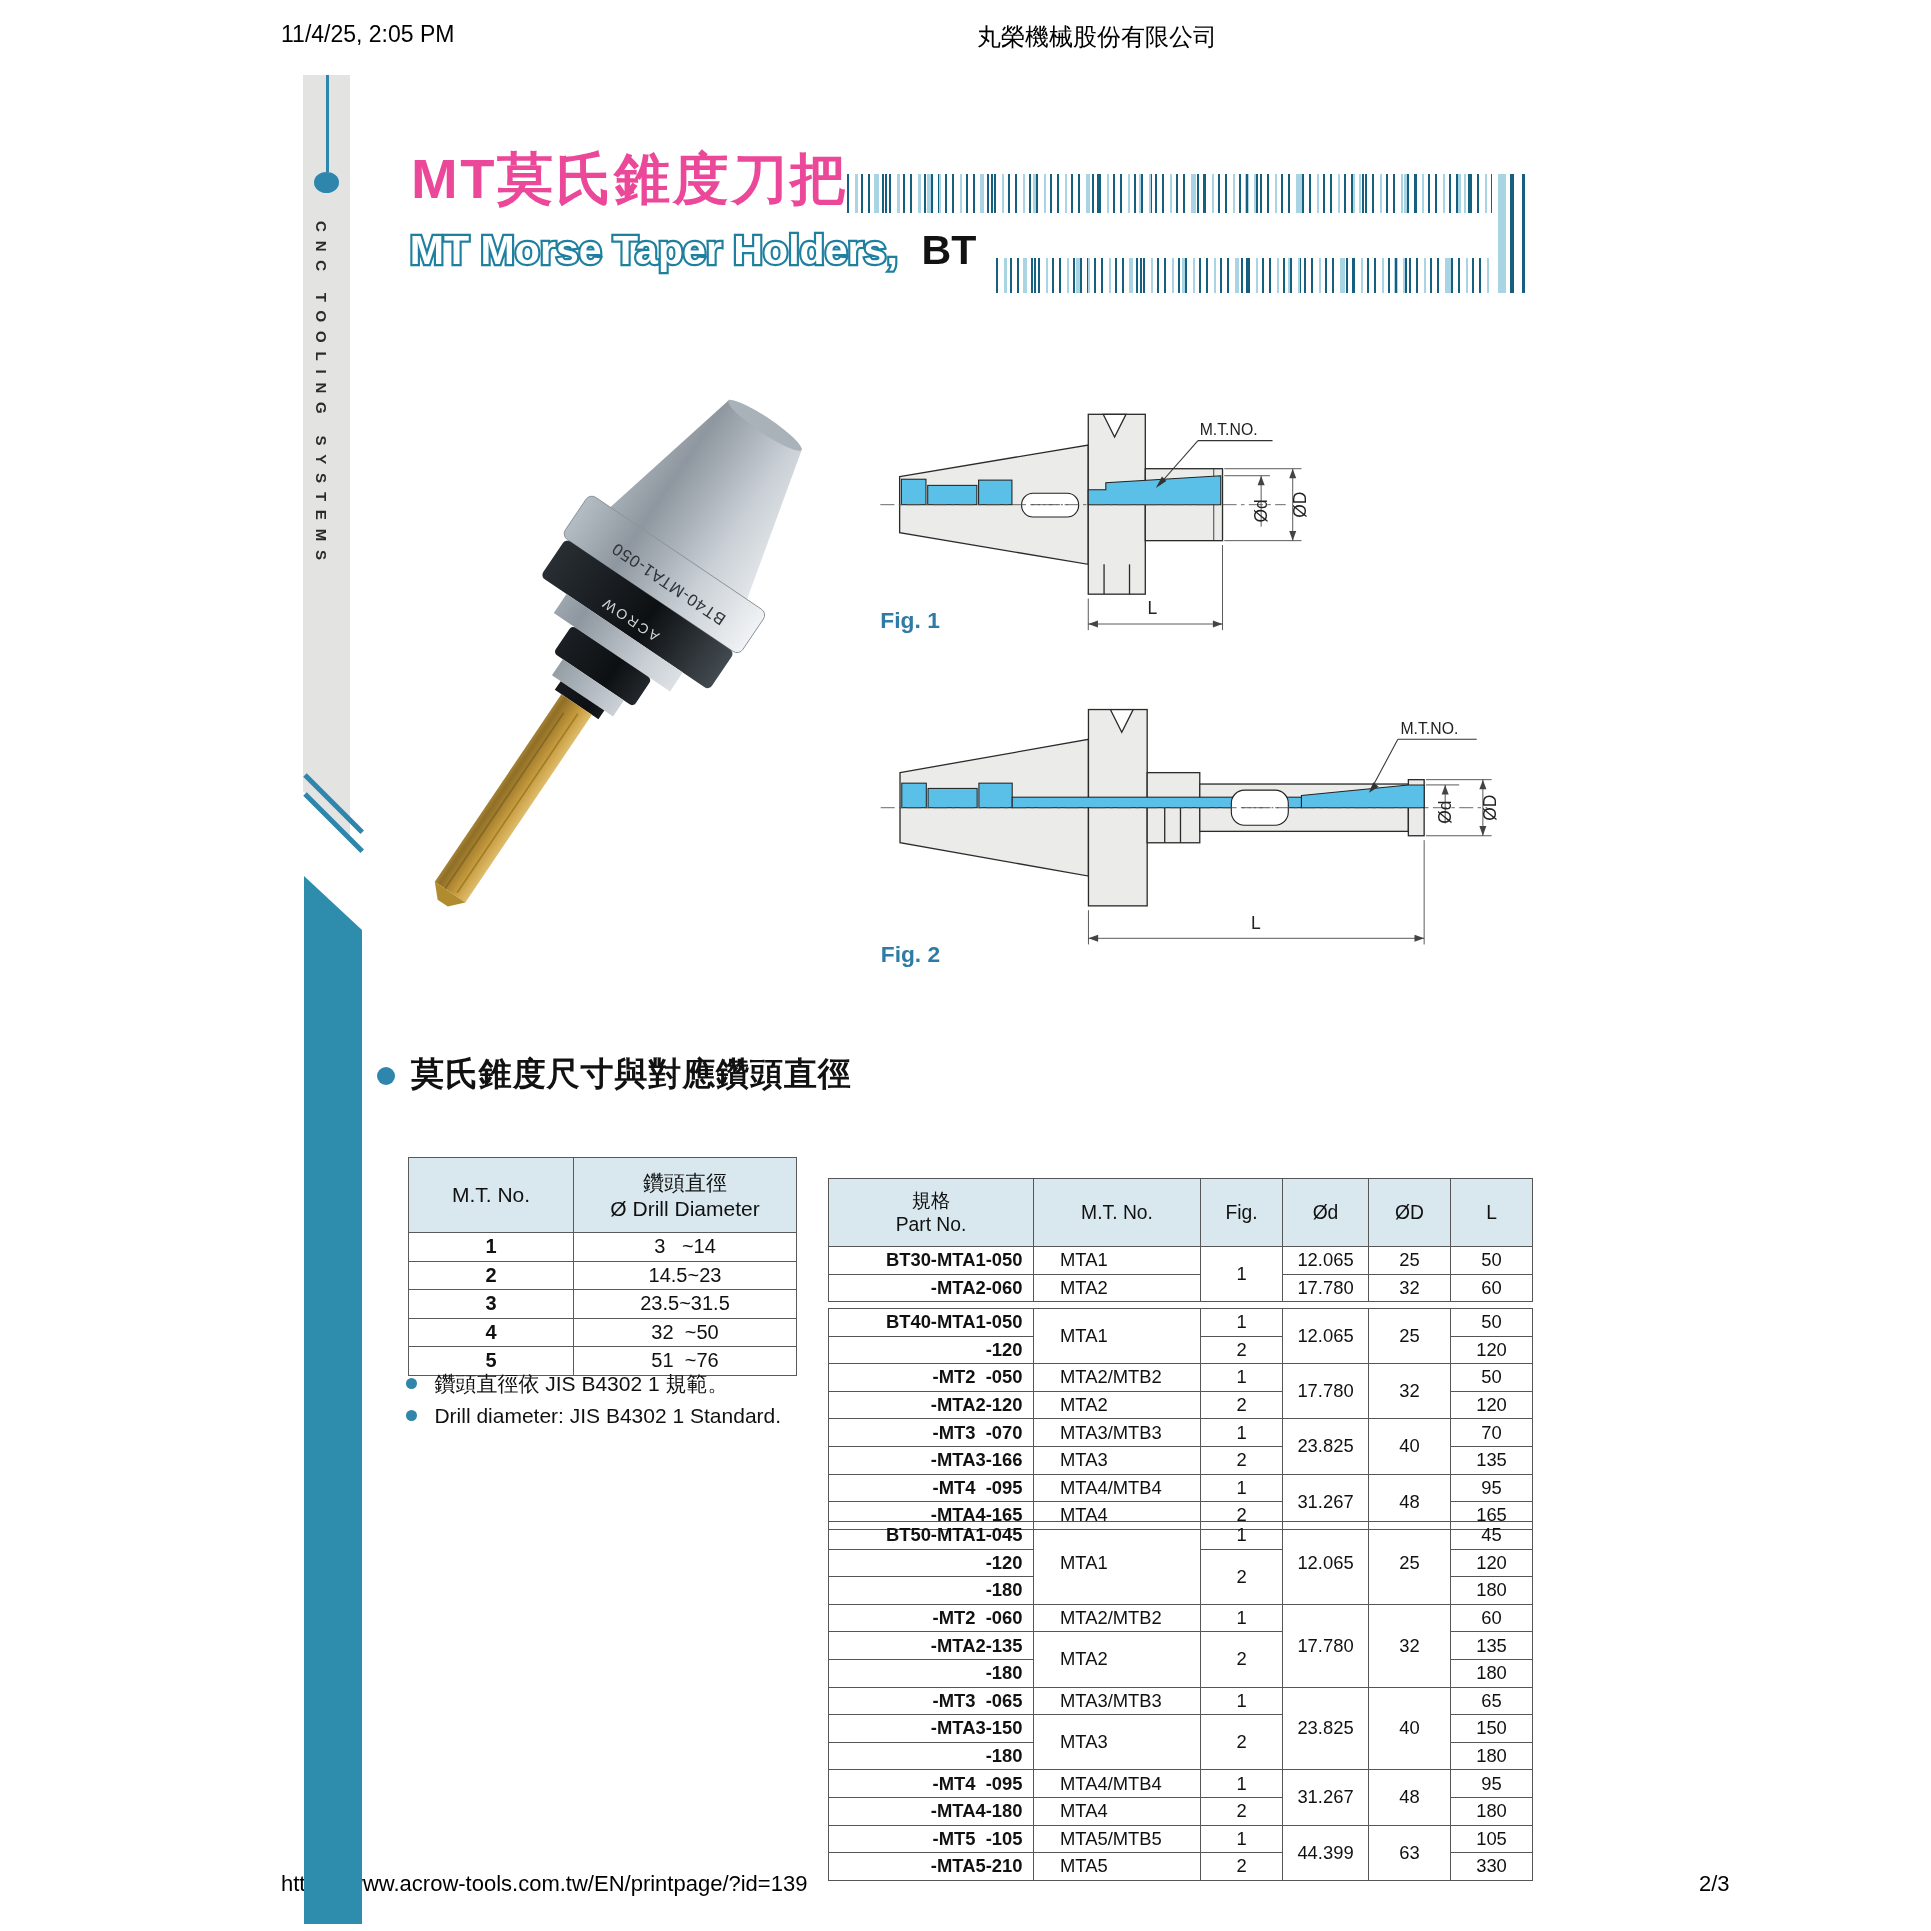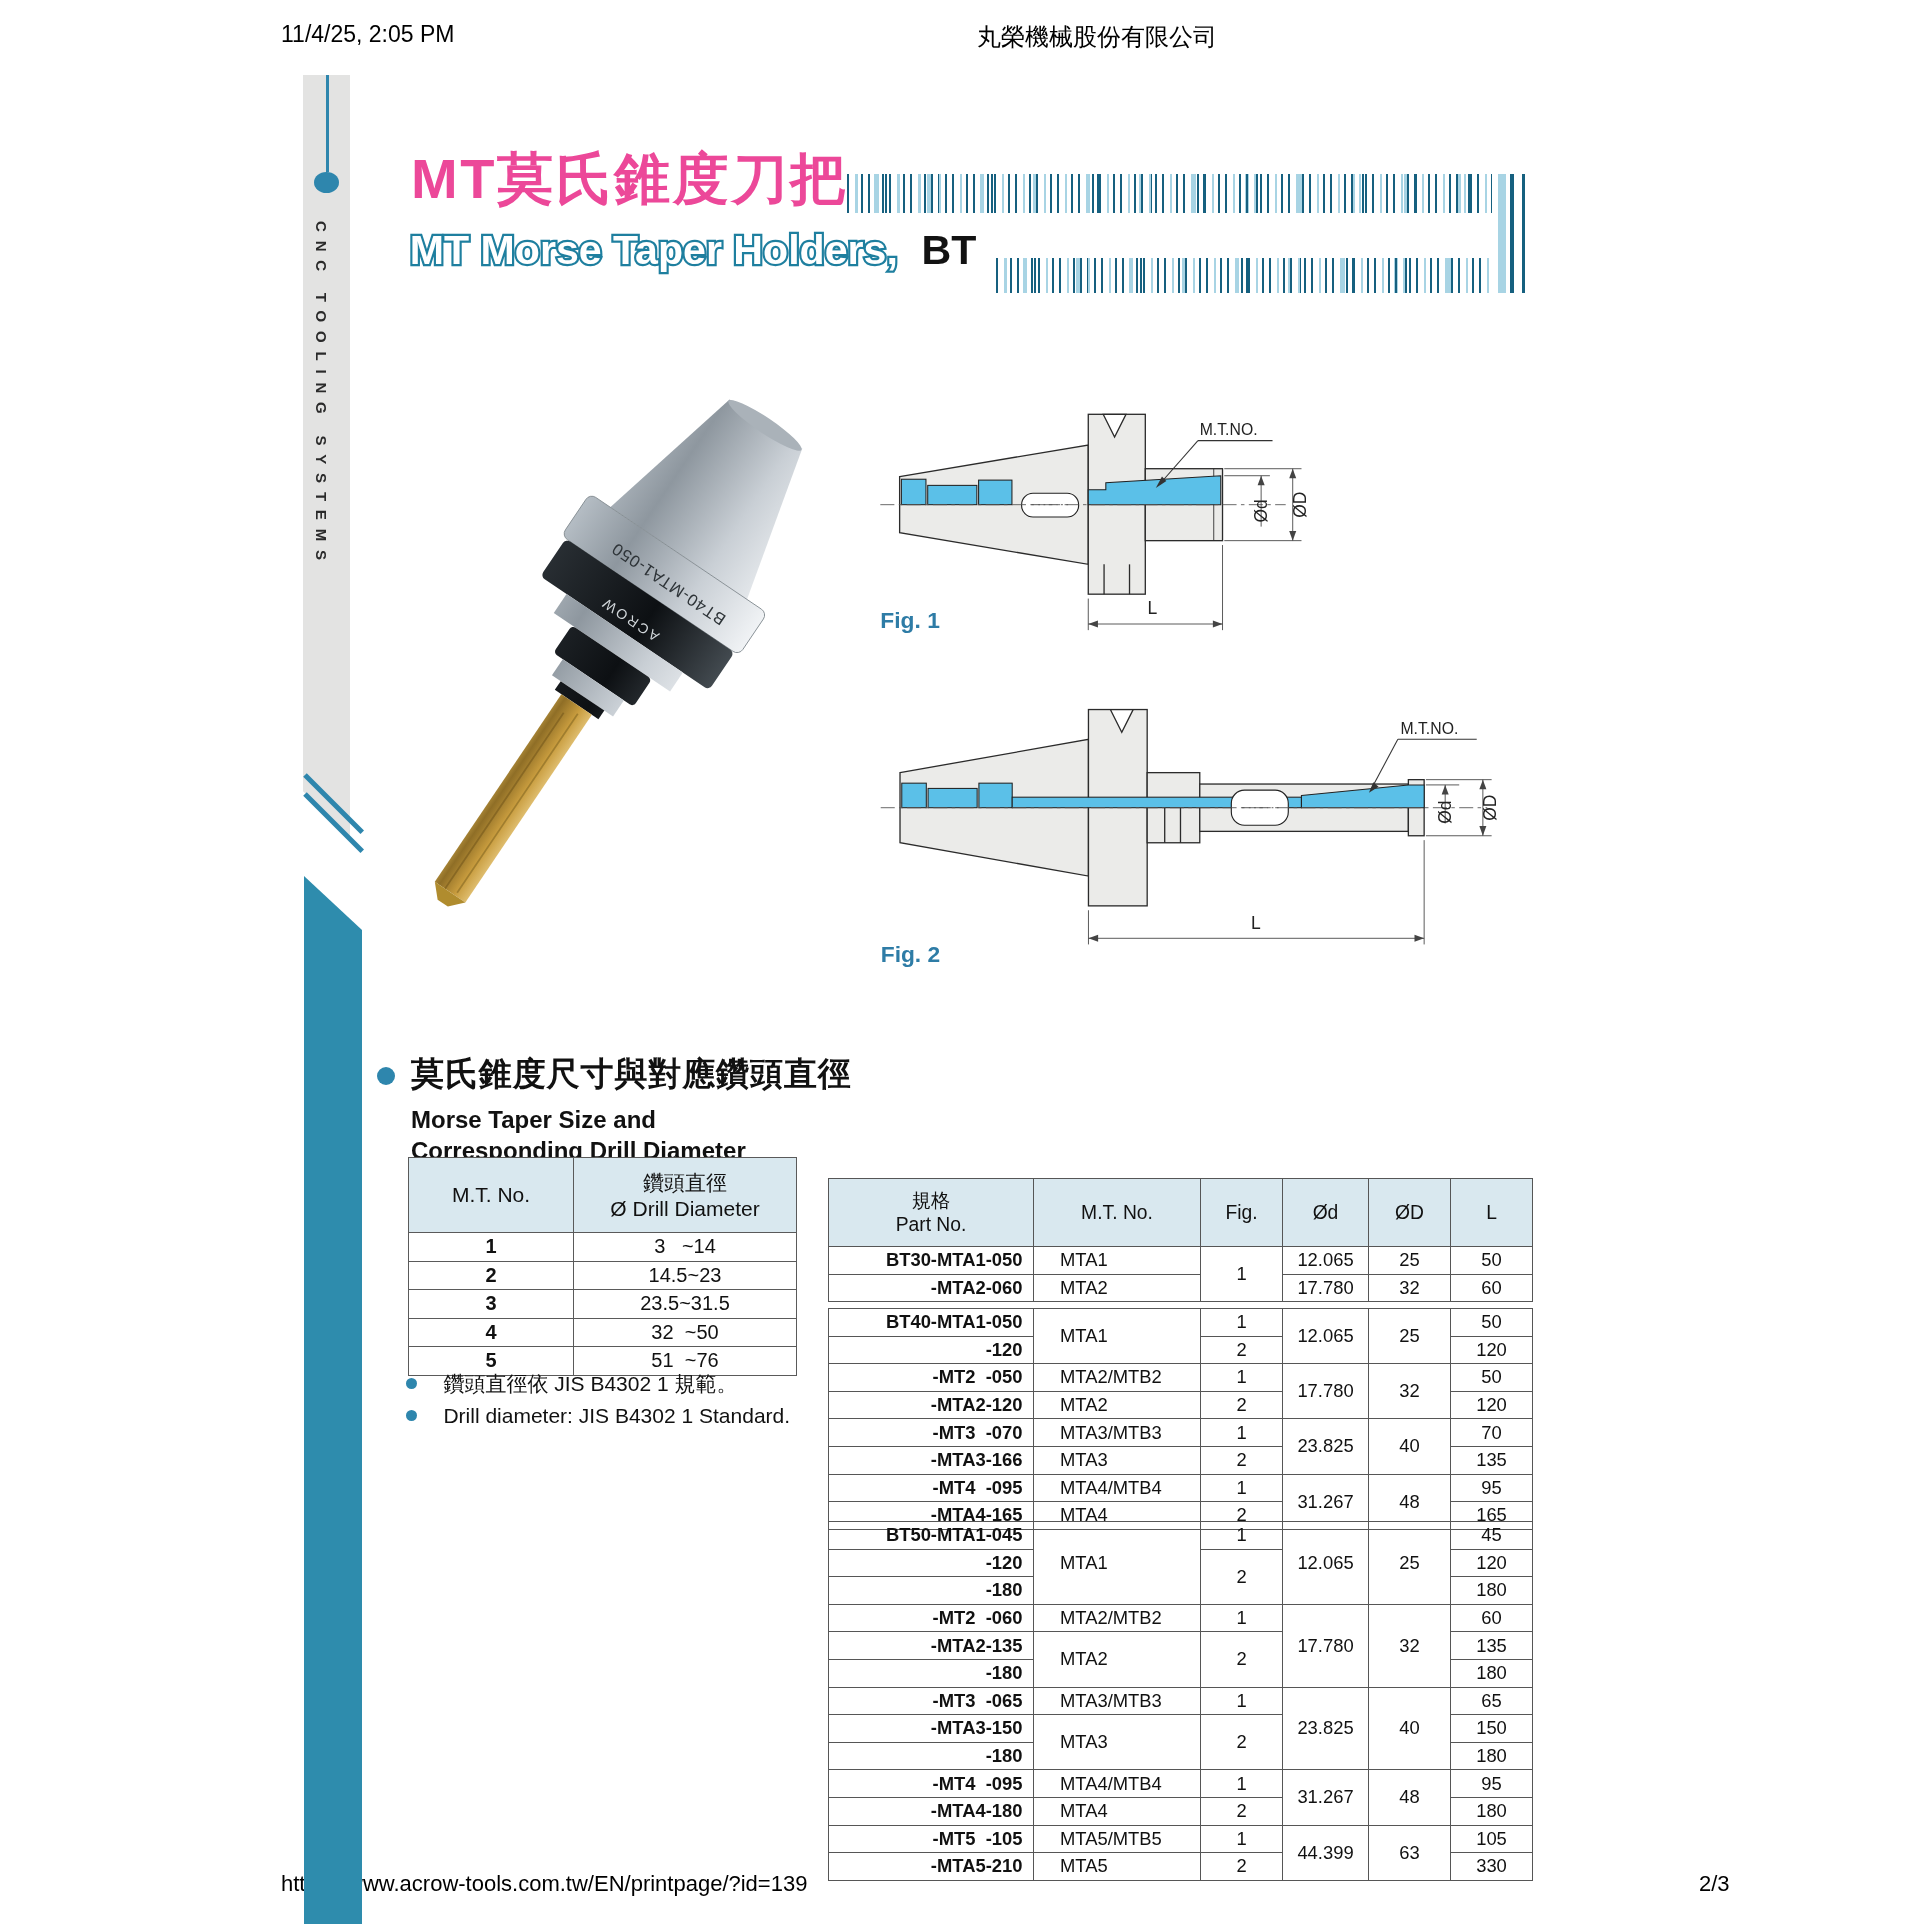--- a/index.html
+++ b/index.html
@@ -46,21 +46,21 @@
   .sec-en{left:411px;top:1104px;font-size:24px;font-weight:700;line-height:31px;color:#111;}
 
   
   table{border-collapse:collapse;table-layout:fixed;}
   .mt-table{left:408px;top:1157px;width:388px;}
   .mt-table td,.mt-table th{border:0.9px solid #5a5a5a;font-weight:normal;}
   .mt-table thead th{background:#d9e8ef;height:72px;font-size:21px;}
   .mt-table tbody td{height:25.5px;text-align:center;font-size:20px;}
   .mt-table td.no{font-weight:700;}
   .mt-table td.dia{white-space:pre;}
-  .note-row{display:flex;align-items:flex-start;gap:26px;font-size:21px;color:#111;}
+  .note-row{display:flex;align-items:flex-start;gap:17px;font-size:21px;color:#111;}
   .notes{left:406px;top:1368px;line-height:32px;}
   .note-bullet{width:11.4px;height:11.4px;border-radius:50%;background:#2e86ad;margin-top:9.7px;flex:none;}
 
   .spec{width:702px;margin-top:24px;}
   .spec td,.spec th{border:0.9px solid #565656;font-size:18.4px;}
   .spec{border:1.8px solid #3a3a3a;}
   .spec thead th{background:#d9e8ef;height:65px;font-weight:normal;font-size:19.3px;line-height:24px;}
   .spec tbody td{height:24.6px;}
   .spec td.part{text-align:right;padding-right:10.5px;font-weight:700;white-space:pre;}
   .spec td.mt{text-align:left;padding-left:26px;}
@@ -225,24 +225,20 @@
     <polygon points="245,289 256,285 256,293" fill="#444"></polygon>
       <polygon points="628,289 617,285 617,293" fill="#444"></polygon>
     <text class="dimtext" transform="rotate(-90 659 145)" x="659" y="145" text-anchor="middle">Ød</text>
     <text class="dimtext" transform="rotate(-90 710 140)" x="710" y="140" text-anchor="middle">ØD</text>
     <text class="dimtext" x="436" y="278" text-anchor="middle">L</text>
     <text class="figlabel" x="8" y="316">Fig. 2</text>
   </svg>
 
   <div class="abs sec-dot"></div>
   <div class="abs sec-zh">莫氏錐度尺寸與對應鑽頭直徑</div>
-  <div class="abs sec-en">
-    <div>Morse Taper Size and</div>
-    <div>Corresponding Drill Diameter</div>
-  </div>
 
   <table class="abs mt-table">
     <colgroup>
         <col style="width:165px">
         <col style="width:223px">
       </colgroup>
     <thead>
       <tr>
         <th>M.T. No.</th>
         <th>

